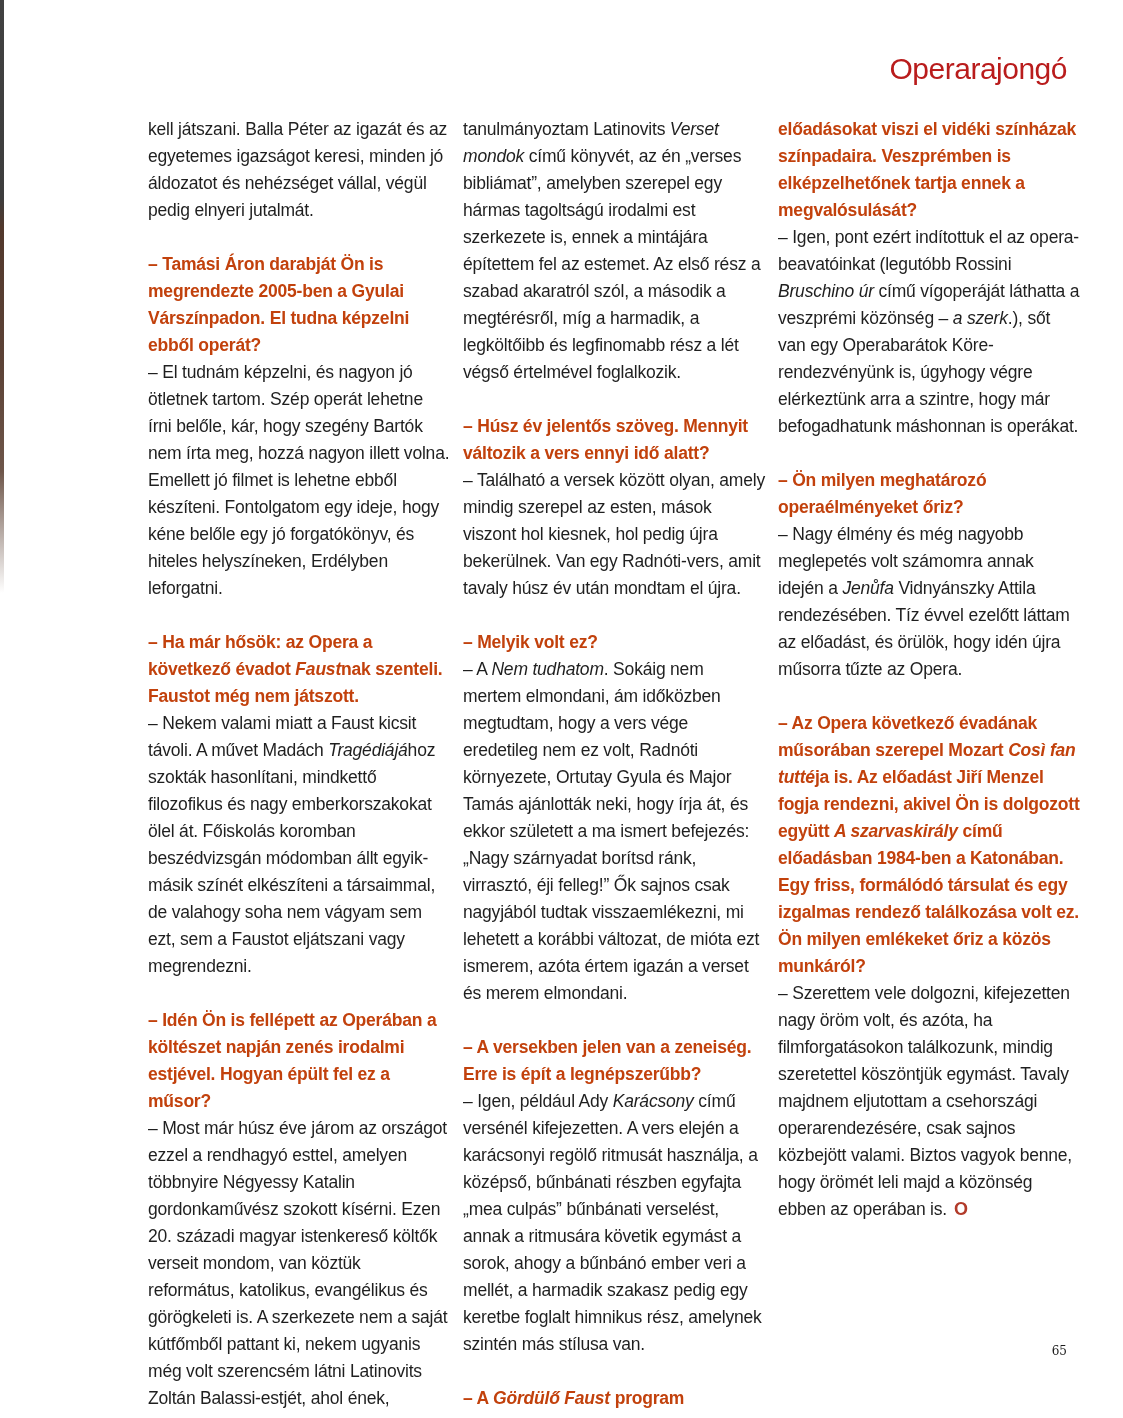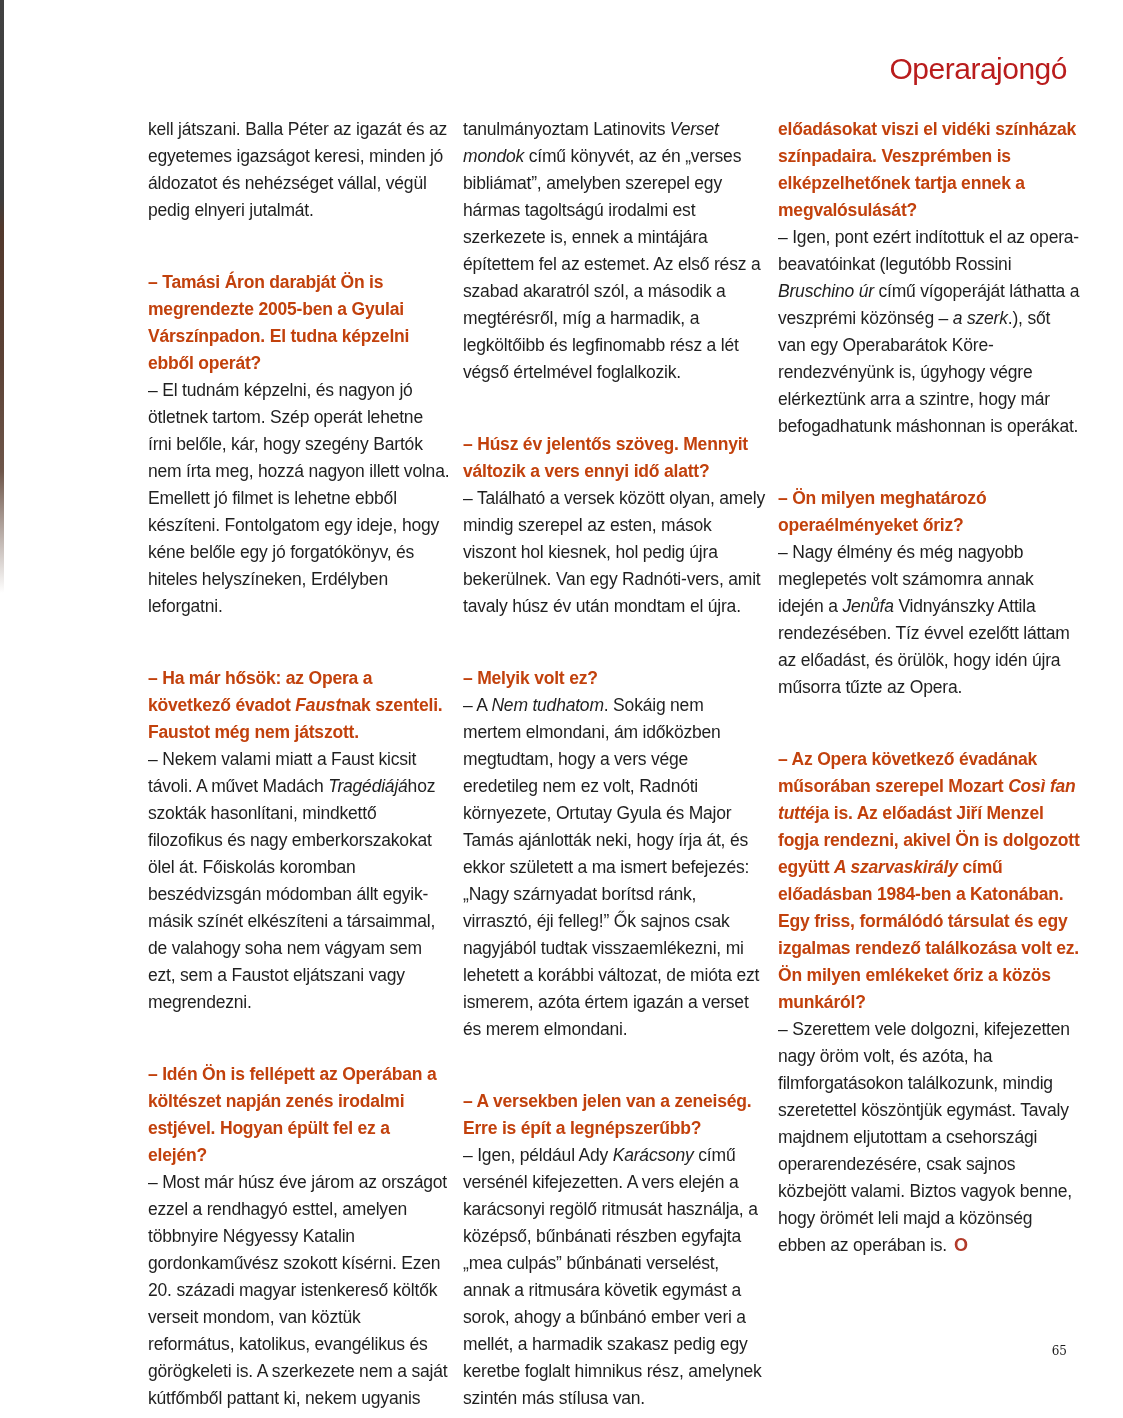--- a/index.html
+++ b/index.html
@@ -28,21 +28,21 @@
     font-size:17.5px;line-height:27px;
     letter-spacing:-0.2px;
     color:#1f1f1f;
     text-align:left;
   }
   .col-1{left:148px;}
   .col-2{left:463px;}
   .col-3{left:778px;}
   .block{margin:0;}
   .block.question{font-weight:700;color:#c2410c;}
-  .block.question:not(:first-child){margin-top:45px;}
+  .block.question:not(:first-child){margin-top:27px;}
   .italic{font-style:italic;}
   .end-mark{
     font-weight:700;margin-left:7px;font-size:18px;
   }
   .page-number{
     position:absolute;top:1344px;right:56px;
     font-family:"DejaVu Serif", serif;
     font-size:12px;color:#1a1a1a;
   }
 </style>
@@ -54,21 +54,21 @@
 
   <div class="running-head">Operarajongó</div>
 
   <div id="columns">
       <div class="col col-1">
         <p class="block para"><span>kell játszani. Balla Péter az igazát és az egyetemes igazságot keresi, minden jó áldozatot és nehézséget vállal, végül pedig elnyeri jutalmát.</span></p>
         <p class="block question"><span>– Tamási Áron darabját Ön is megrendezte 2005-ben a Gyulai Várszínpadon. El tudna képzelni ebből operát?</span></p>
         <p class="block para"><span>– El tudnám képzelni, és nagyon jó ötletnek tartom. Szép operát lehetne írni belőle, kár, hogy szegény Bartók nem írta meg, hozzá nagyon illett volna. Emellett jó filmet is lehetne ebből készíteni. Fontolgatom egy ideje, hogy kéne belőle egy jó forgatókönyv, és hiteles helyszíneken, Erdélyben leforgatni.</span></p>
         <p class="block question"><span>– Ha már hősök: az Opera a következő évadot </span><span class="italic">Faust</span><span>nak szenteli. Faustot még nem játszott.</span></p>
         <p class="block para"><span>– Nekem valami miatt a Faust kicsit távoli. A művet Madách </span><span class="italic">Tragédiájá</span><span>hoz szokták hasonlítani, mindkettő filozofikus és nagy emberkorszakokat ölel át. Főiskolás koromban beszédvizsgán módomban állt egyik-másik színét elkészíteni a társaimmal, de valahogy soha nem vágyam sem ezt, sem a Faustot eljátszani vagy megrendezni.</span></p>
-        <p class="block question"><span>– Idén Ön is fellépett az Operában a költészet napján zenés irodalmi estjével. Hogyan épült fel ez a elején?</span></p>
+        <p class="block question"><span>– Idén Ön is fellépett az Operában a költészet napján zenés irodalmi estjével. Hogyan épült fel ez a műsor?</span></p>
         <p class="block para"><span>– Most már húsz éve járom az országot ezzel a rendhagyó esttel, amelyen többnyire Négyessy Katalin gordonkaművész szokott kísérni. Ezen 20. századi magyar istenkereső költők verseit mondom, van köztük református, katolikus, evangélikus és görögkeleti is. A szerkezete nem a saját kútfőmből pattant ki, nekem ugyanis még volt szerencsém látni Latinovits Zoltán Balassi-estjét, ahol ének, összekötő szöveg és vers egymást egészítette ki. Sokáig</span></p>
       </div>
       <div class="col col-2">
         <p class="block para"><span>tanulmányoztam Latinovits </span><span class="italic">Verset mondok</span><span> című könyvét, az én „verses bibliámat”, amelyben szerepel egy hármas tagoltságú irodalmi est szerkezete is, ennek a mintájára építettem fel az estemet. Az első rész a szabad akaratról szól, a második a megtérésről, míg a harmadik, a legköltőibb és legfinomabb rész a lét végső értelmével foglalkozik.</span></p>
         <p class="block question"><span>– Húsz év jelentős szöveg. Mennyit változik a vers ennyi idő alatt?</span></p>
         <p class="block para"><span>– Található a versek között olyan, amely mindig szerepel az esten, mások viszont hol kiesnek, hol pedig újra bekerülnek. Van egy Radnóti-vers, amit tavaly húsz év után mondtam el újra.</span></p>
         <p class="block question"><span>– Melyik volt ez?</span></p>
         <p class="block para"><span>– A </span><span class="italic">Nem tudhatom</span><span>. Sokáig nem mertem elmondani, ám időközben megtudtam, hogy a vers vége eredetileg nem ez volt, Radnóti környezete, Ortutay Gyula és Major Tamás ajánlották neki, hogy írja át, és ekkor született a ma ismert befejezés: „Nagy szárnyadat borítsd ránk, virrasztó, éji felleg!” Ők sajnos csak nagyjából tudtak visszaemlékezni, mi lehetett a korábbi változat, de mióta ezt ismerem, azóta értem igazán a verset és merem elmondani.</span></p>
         <p class="block question"><span>– A versekben jelen van a zeneiség. Erre is épít a legnépszerűbb?</span></p>
         <p class="block para"><span>– Igen, például Ady </span><span class="italic">Karácsony</span><span> című versénél kifejezetten. A vers elején a karácsonyi regölő ritmusát használja, a középső, bűnbánati részben egyfajta „mea culpás” bűnbánati verselést, annak a ritmusára követik egymást a sorok, ahogy a bűnbánó ember veri a mellét, a harmadik szakasz pedig egy keretbe foglalt himnikus rész, amelynek szintén más stílusa van.</span></p>

